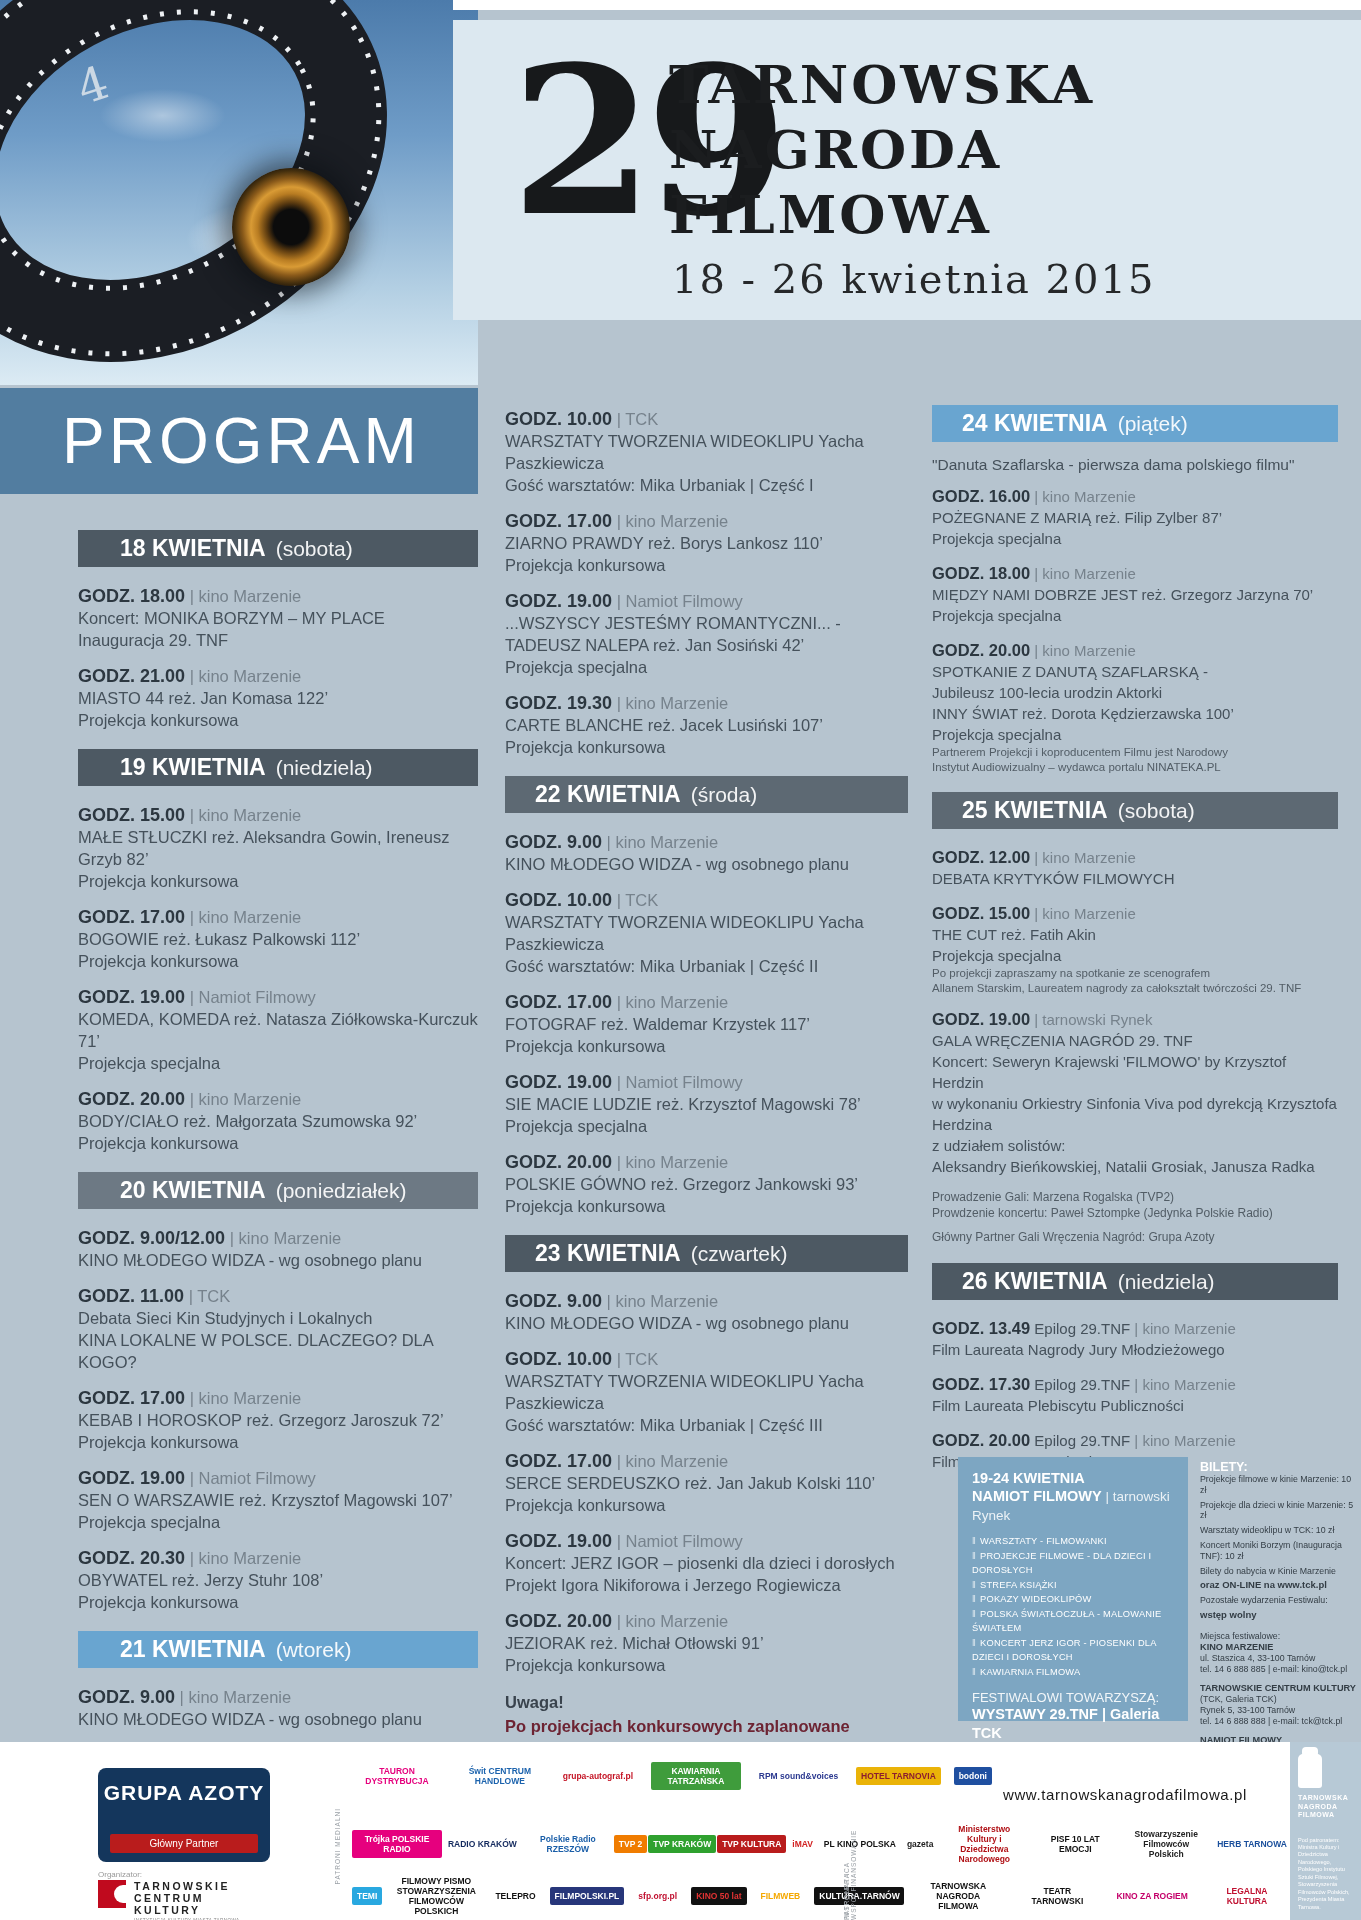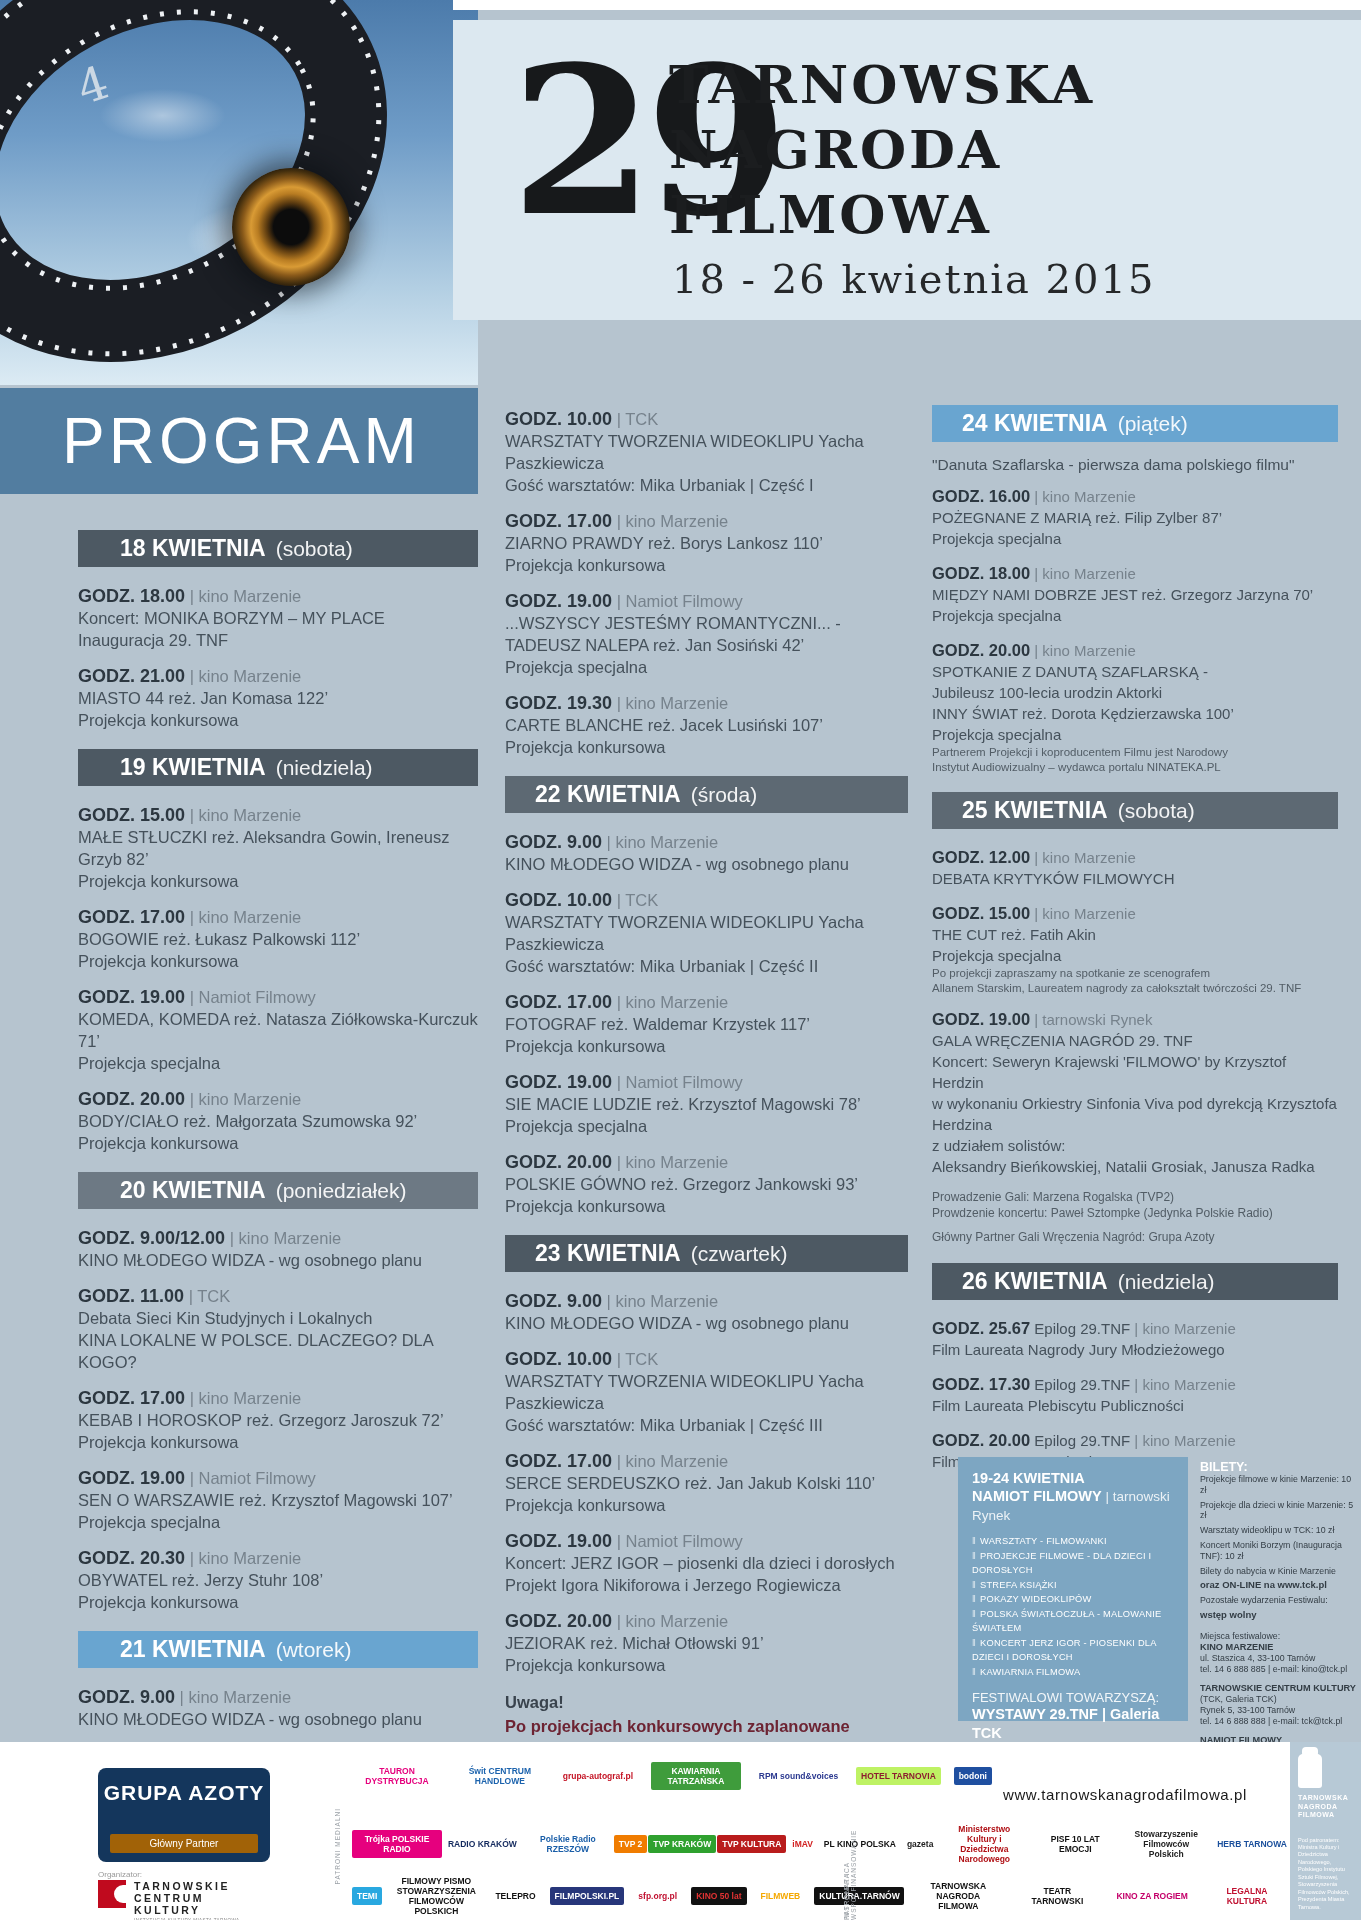--- a/index.html
+++ b/index.html
@@ -75,21 +75,21 @@
   .bi-line.b{font-weight:700;font-size:9.5px;}
   .bi-pl-label{font-size:8.8px;margin:10px 0 1px;}
   .bi-place{margin-bottom:8px;}
   .bi-pl-name{font-weight:700;font-size:9.2px;line-height:11px;}
   .bi-pl-line{font-size:8.8px;line-height:11px;}
   
   .footer{position:absolute;left:0;top:1742px;width:1361px;height:178px;background:#fff;}
   .azoty{position:absolute;left:98px;top:26px;width:172px;height:94px;background:#14365c;border-radius:8px;
     color:#fff;text-align:center;}
   .azoty .nm{font-size:21px;font-weight:700;line-height:24px;padding-top:13px;letter-spacing:1px;}
-  .azoty .sub{position:absolute;left:12px;right:12px;bottom:9px;background:#a16207;font-size:10px;
+  .azoty .sub{position:absolute;left:12px;right:12px;bottom:9px;background:#b91c1c;font-size:10px;
     padding:4px 0;border-radius:2px;}
   .org-label{position:absolute;left:98px;top:128px;font-size:8px;color:#999;}
   .organizer{position:absolute;left:98px;top:138px;display:flex;gap:8px;align-items:flex-start;}
   .tck-mark{width:28px;height:28px;background:#c00a1e;position:relative;flex:0 0 auto;}
   .tck-mark::after{content:"";position:absolute;right:-6px;top:5px;width:18px;height:18px;background:#fff;
     border-radius:50% 0 0 50%;}
   .org-name{font-size:10.5px;letter-spacing:2.5px;color:#222;line-height:12px;font-weight:700;width:120px;}
   .org-sub{font-size:4.6px;color:#888;letter-spacing:.4px;margin-top:2px;}
   .logo-row{position:absolute;display:flex;align-items:center;}
   #row0{left:352px;top:20px;width:640px;justify-content:space-between;}
@@ -350,21 +350,21 @@
       <div class="fine2">
         <div class="l">Prowadzenie Gali: Marzena Rogalska (TVP2)</div>
         <div class="l">Prowdzenie koncertu: Paweł Sztompke (Jedynka Polskie Radio)</div>
         <div class="l">Główny Partner Gali Wręczenia Nagród: Grupa Azoty</div>
       </div>
       <div class="daybar v-dark">
         <span class="d-date">26 KWIETNIA</span>
         <span class="d-wd">(niedziela)</span>
       </div>
       <div class="event">
-        <div class="timeline"><b class="time">GODZ. 25.67</b><span class="mid">  Epilog 29.TNF</span><span class="sep">  |  </span><span class="venue">kino Marzenie</span></div>
+        <div class="timeline"><b class="time">GODZ. 13.49</b><span class="mid">  Epilog 29.TNF</span><span class="sep">  |  </span><span class="venue">kino Marzenie</span></div>
         <div class="line">Film Laureata Nagrody Jury Młodzieżowego</div>
       </div>
       <div class="event">
         <div class="timeline"><b class="time">GODZ. 17.30</b><span class="mid">  Epilog 29.TNF</span><span class="sep">  |  </span><span class="venue">kino Marzenie</span></div>
         <div class="line">Film Laureata Plebiscytu Publiczności</div>
       </div>
       <div class="event">
         <div class="timeline"><b class="time">GODZ. 20.00</b><span class="mid">  Epilog 29.TNF</span><span class="sep">  |  </span><span class="venue">kino Marzenie</span></div>
         <div class="line">Film Laureata Grand Prix</div>
       </div>
@@ -435,21 +435,21 @@
         <div class="org-name">TARNOWSKIE CENTRUM KULTURY</div>
         <div class="org-sub">INSTYTUCJA KULTURY MIASTA TARNOWA</div>
       </div>
     </div>
     <div class="logo-row" id="row0">
         <div class="chip" style="background: rgb(255, 255, 255); color: rgb(229, 0, 125);">TAURON DYSTRYBUCJA</div>
         <div class="chip" style="background: rgb(255, 255, 255); color: rgb(28, 99, 173);">Świt CENTRUM HANDLOWE</div>
         <div class="chip" style="background: rgb(255, 255, 255); color: rgb(196, 20, 37);">grupa-autograf.pl</div>
         <div class="chip" style="background: rgb(63, 156, 60); color: rgb(255, 255, 255);">KAWIARNIA TATRZAŃSKA</div>
         <div class="chip" style="background: rgb(255, 255, 255); color: rgb(43, 57, 144);">RPM sound&amp;voices</div>
-        <div class="chip" style="background: #bef264; color: rgb(140, 29, 47);">HOTEL TARNOVIA</div>
+        <div class="chip" style="background: #eab308; color: rgb(140, 29, 47);">HOTEL TARNOVIA</div>
         <div class="chip" style="background: rgb(31, 79, 160); color: rgb(255, 255, 255);">bodoni</div>
       </div>
     <div class="logo-row" id="row1">
         <div class="chip" style="background: rgb(230, 0, 126); color: rgb(255, 255, 255);">Trójka POLSKIE RADIO</div>
         <div class="chip" style="background: rgb(255, 255, 255); color: rgb(20, 42, 94);">RADIO KRAKÓW</div>
         <div class="chip" style="background: rgb(255, 255, 255); color: rgb(26, 94, 168);">Polskie Radio RZESZÓW</div>
         <div class="chip" style="background: rgb(240, 124, 0); color: rgb(255, 255, 255);">TVP 2</div>
         <div class="chip" style="background: rgb(47, 161, 47); color: rgb(255, 255, 255);">TVP KRAKÓW</div>
         <div class="chip" style="background: #b91c1c; color: rgb(255, 255, 255);">TVP KULTURA</div>
         <div class="chip" style="background: rgb(255, 255, 255); color: rgb(210, 34, 34);">iMAV</div>

